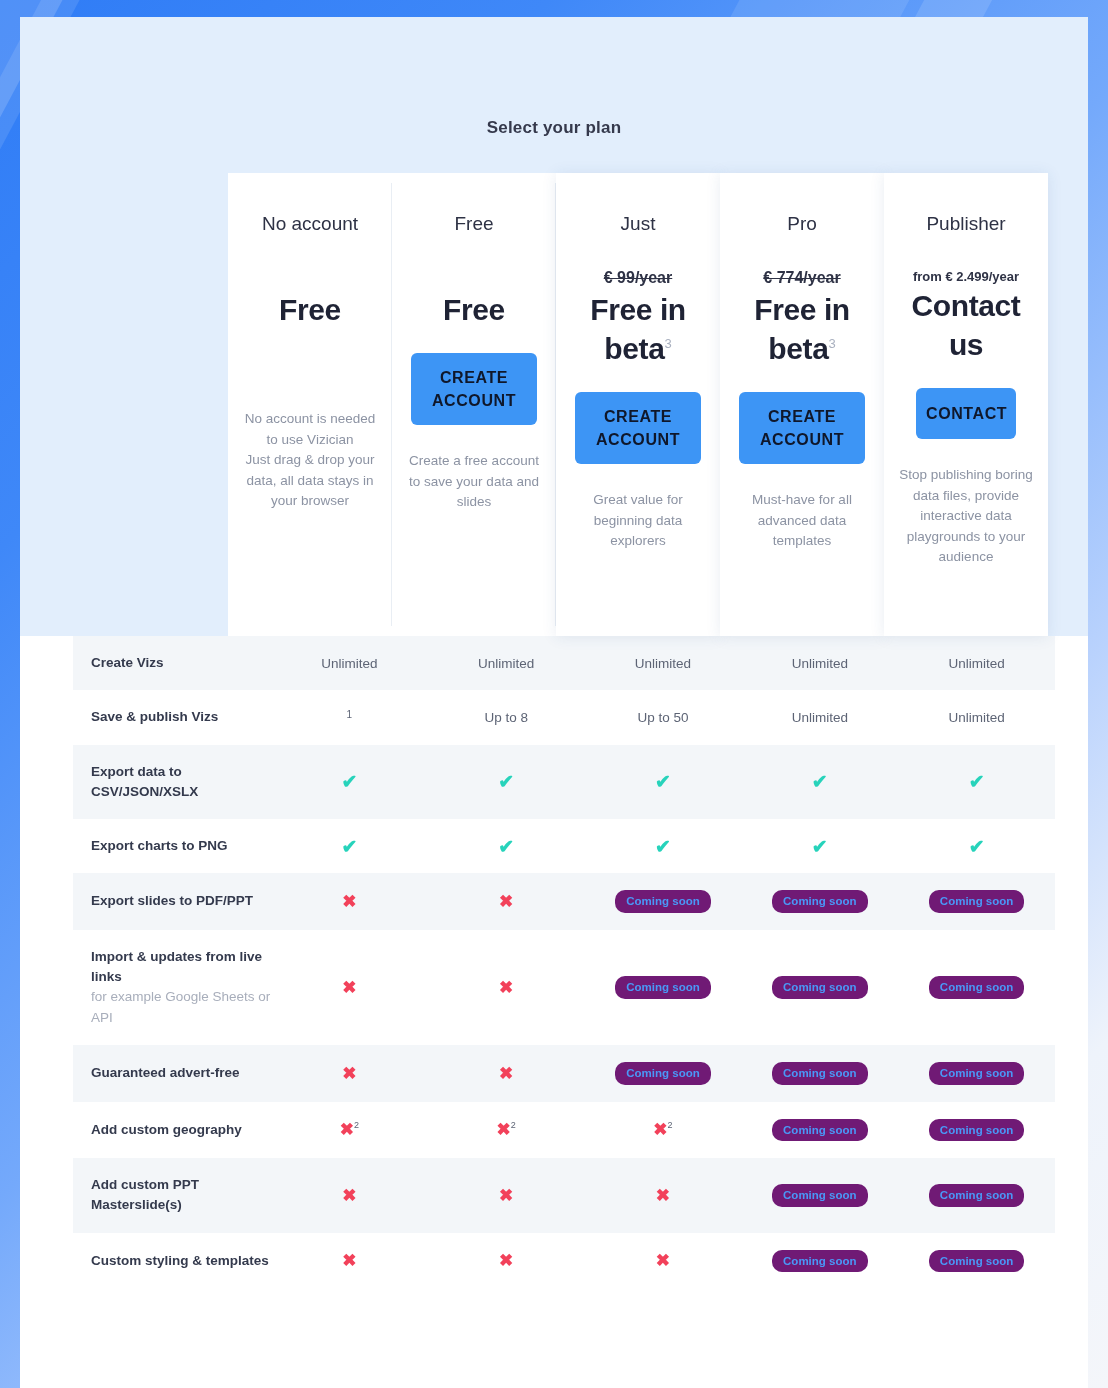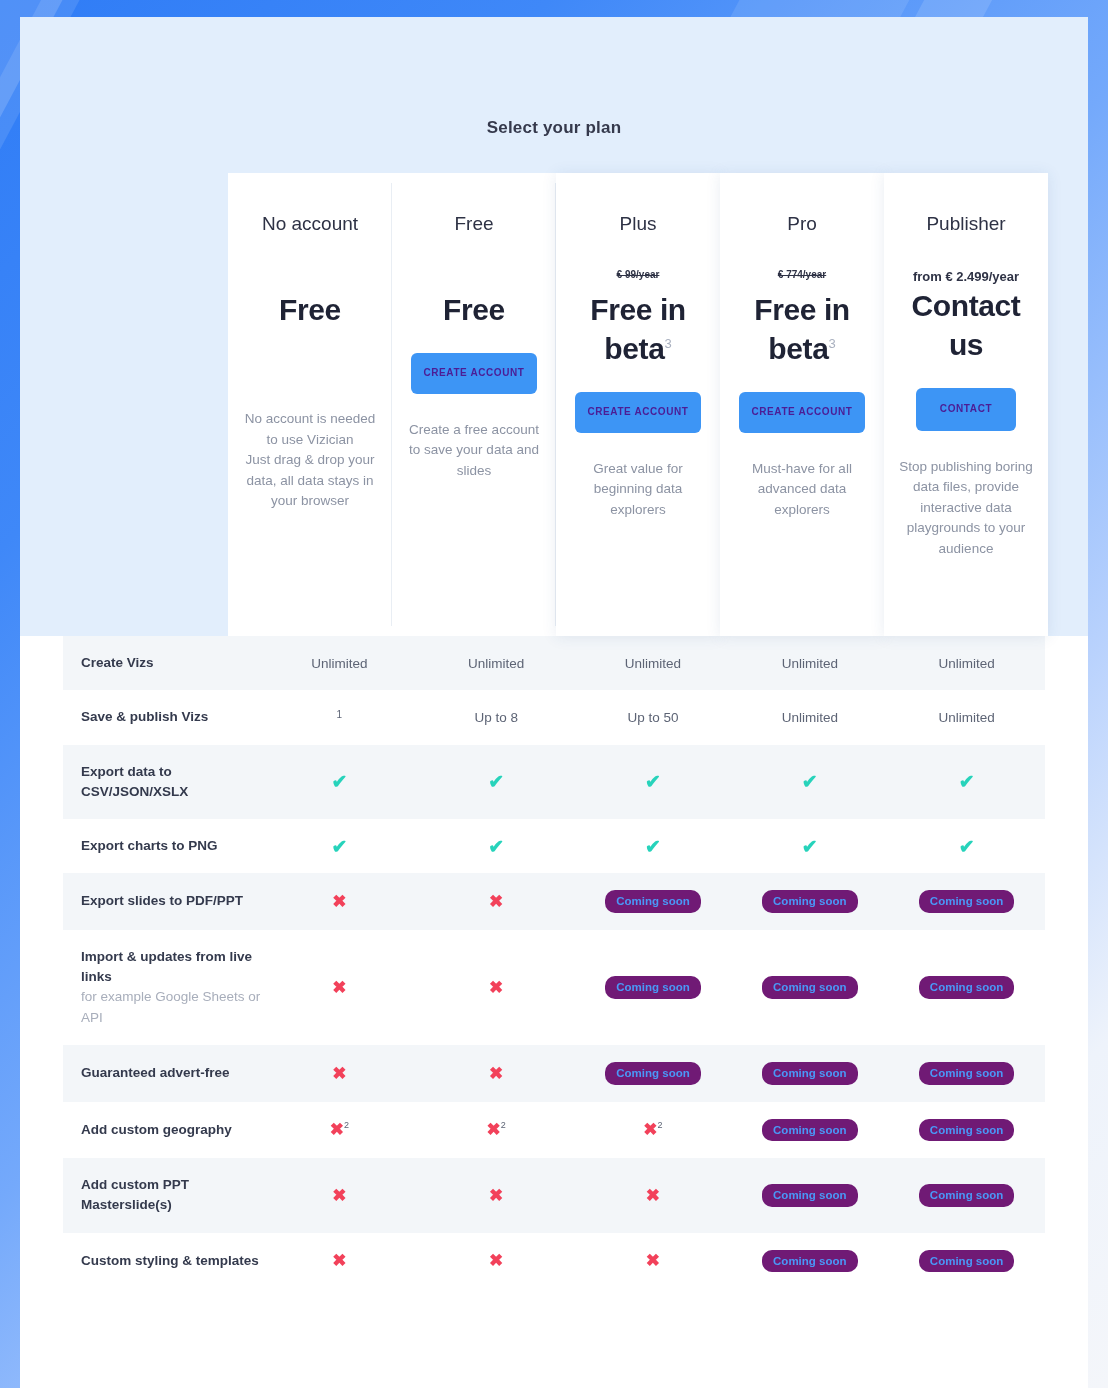--- a/index.html
+++ b/index.html
@@ -80,21 +80,21 @@
   }
 
   .plan-name {
     font-size: 19px;
     color: #2e3245;
     font-weight: 400;
     margin-bottom: 34px;
   }
 
   .price-old {
-    font-size: 10px;
+    font-size: 16px;
     font-weight: bold;
     color: #2e3245;
     text-decoration: line-through;
     height: 17px;
     margin-bottom: 4px;
   }
   .price-from {
     font-size: 13px;
     font-weight: bold;
     color: #2e3245;
@@ -114,22 +114,22 @@
     font-size: 13px;
     font-weight: normal;
     color: #a9b0bf;
     vertical-align: super;
     letter-spacing: 0;
   }
 
   .cta {
     display: inline-block;
     background: #3d95f5;
-    color: #4c1d95;
-    font-size: 10px;
+    color: #0f172a;
+    font-size: 16px;
     font-weight: bold;
     letter-spacing: 0.6px;
     border: none;
     border-radius: 6px;
     padding: 13px 10px;
     width: 126px;
     line-height: 1.45;
     cursor: pointer;
     font-family: "Liberation Sans", sans-serif;
   }
@@ -151,21 +151,21 @@
     position: absolute;
     left: 20px;
     top: 636px;
     width: 1068px;
     height: 752px;
     background: #ffffff;
   }
 
   .ftable {
     position: absolute;
-    left: 43px;
+    left: 53px;
     top: 0;
     width: 982px;
     border-collapse: collapse;
     table-layout: fixed;
   }
 
   .ftable tr.shaded { background: #f3f6f9; }
 
   .ftable td {
     vertical-align: middle;
@@ -262,37 +262,37 @@
     <div class="plan-name">Free</div>
     <div class="price-spacer"></div>
     <div class="price-main">Free</div>
     <div class="gap-b"></div>
     <button class="cta">CREATE ACCOUNT</button>
     <div class="gap-a"></div>
     <div class="blurb">Create a free account to save your data and slides</div>
   </div>
 
   <div class="card raised">
-    <div class="plan-name">Plus</div>
+    <div class="plan-name">Just</div>
     <div class="price-old">€ 99/year</div>
     <div class="price-main"><span>Free in beta</span><sup>3</sup></div>
     <div class="gap-b"></div>
     <button class="cta">CREATE ACCOUNT</button>
     <div class="gap-a"></div>
     <div class="blurb">Great value for beginning data explorers</div>
   </div>
 
   <div class="card raised">
     <div class="plan-name">Pro</div>
     <div class="price-old">€ 774/year</div>
     <div class="price-main"><span>Free in beta</span><sup>3</sup></div>
     <div class="gap-b"></div>
     <button class="cta">CREATE ACCOUNT</button>
     <div class="gap-a"></div>
-    <div class="blurb">Must-have for all advanced data explorers</div>
+    <div class="blurb">Must-have for all advanced data templates</div>
   </div>
 
   <div class="card raised">
     <div class="plan-name">Publisher</div>
     <div class="price-from">from € 2.499/year</div>
     <div class="price-main">Contact us</div>
     <div class="gap-b"></div>
     <button class="cta compact">CONTACT</button>
     <div class="gap-a"></div>
     <div class="blurb">Stop publishing boring data files, provide interactive data playgrounds to your audience</div>

